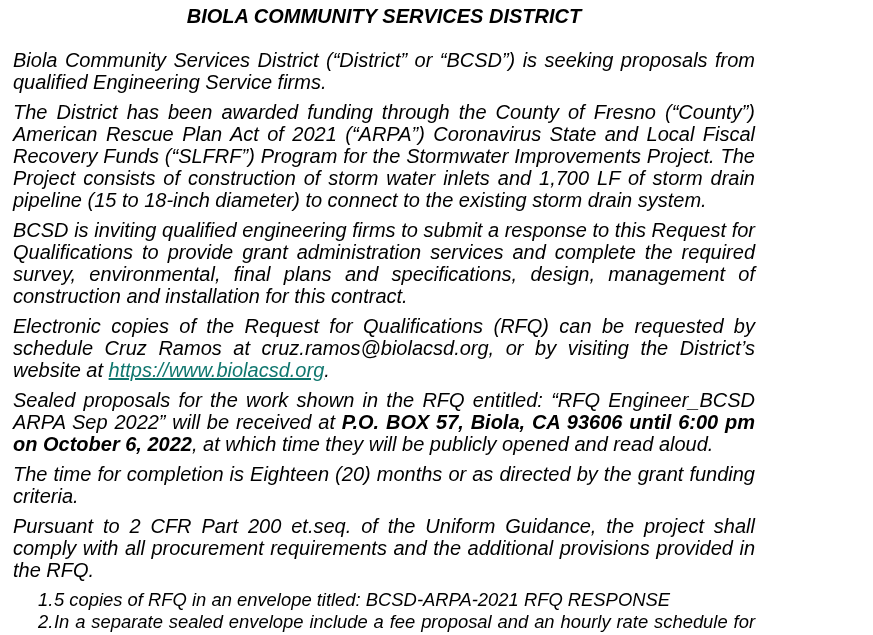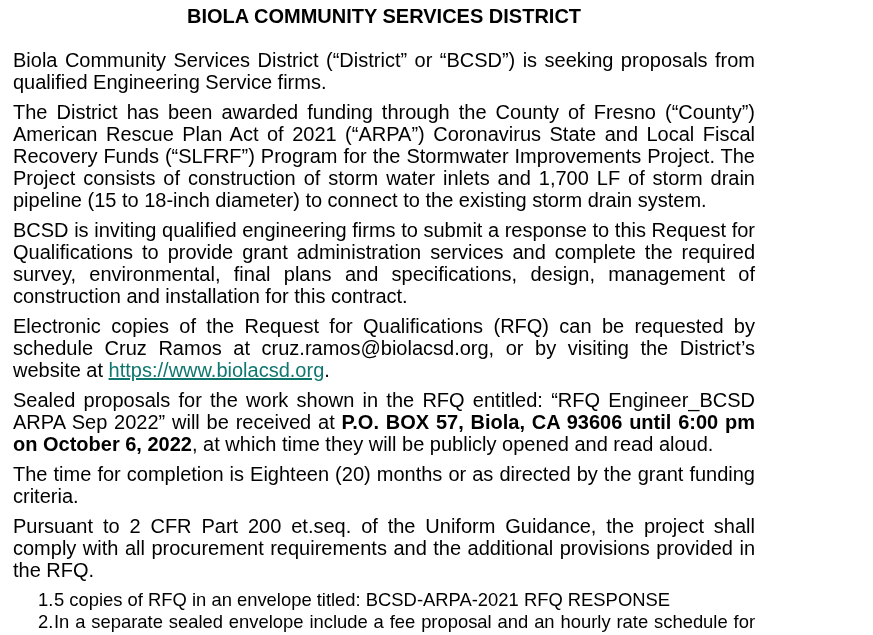--- a/index.html
+++ b/index.html
@@ -12,20 +12,21 @@
     width: 873px;
     height: 635px;
     overflow: hidden;
     color: #000000;
     font-family: "Liberation Sans", "DejaVu Sans", sans-serif;
   }
   .page {
     width: 768px;
     height: 635px;
     padding: 5px 13px 0 13px;
+    font-style: italic;
   }
   .doc-title {
     text-align: center;
     font-weight: bold;
     font-size: 20px;
     line-height: 23px;
     margin: 0 0 21px 0;
   }
   .para {
     margin: 0 0 8px 0;

